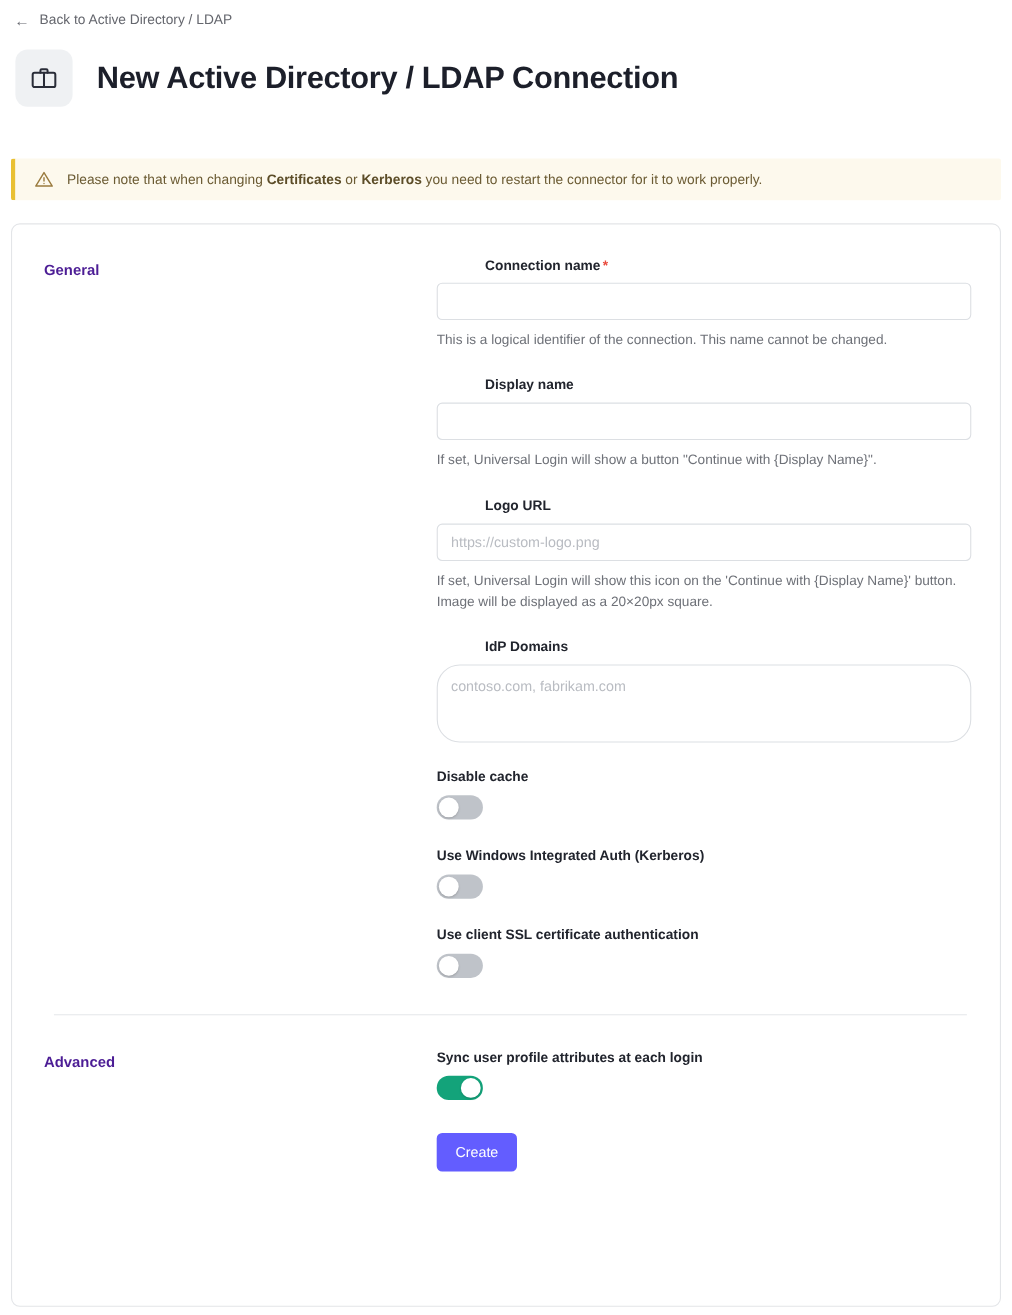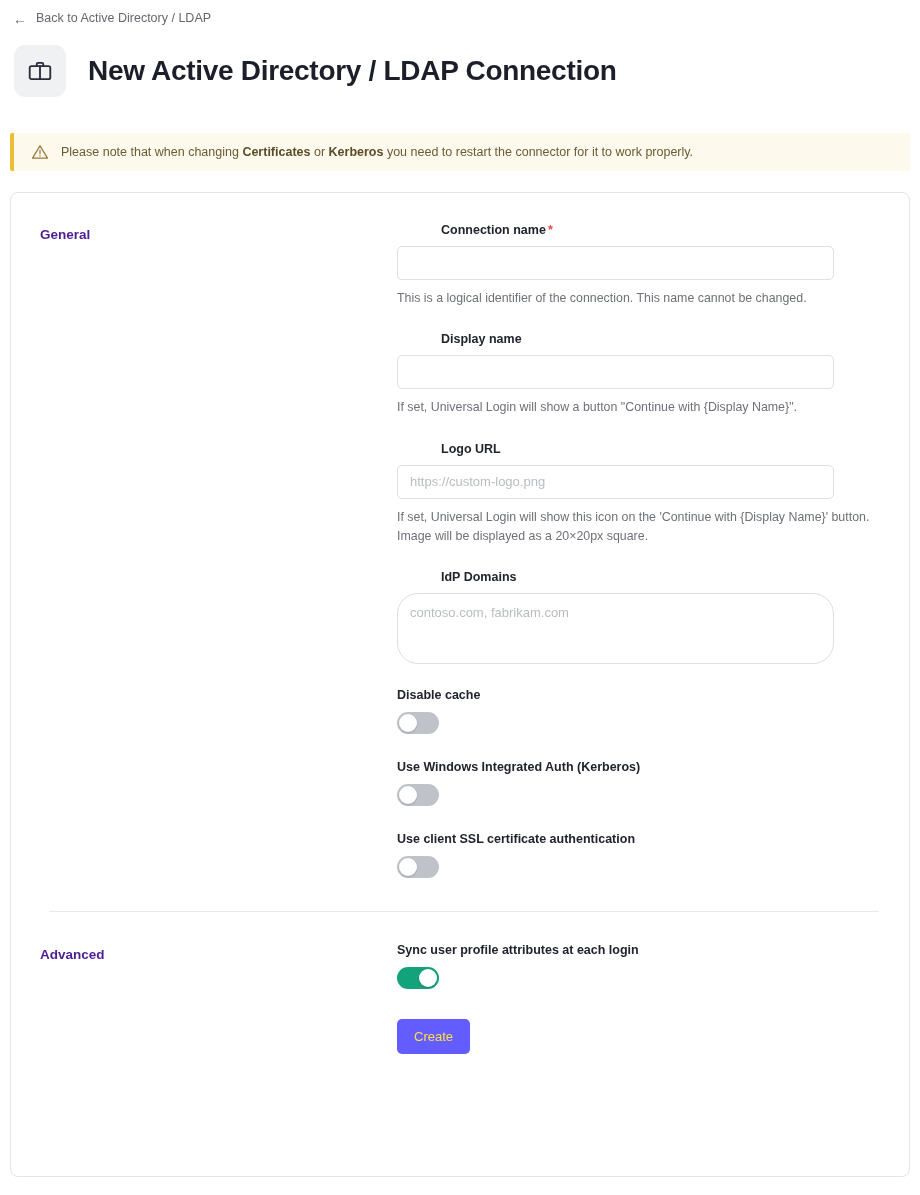--- a/index.html
+++ b/index.html
@@ -56,21 +56,21 @@
     font-size: 28px;
     font-weight: 700;
     letter-spacing: -0.3px;
     color: #1c1f2a;
     margin: 0;
     line-height: 1.1;
   }
 
   
   .banner {
-    margin: 29px 10px 0 10px;
+    margin: 40px 10px 0 10px;
     background: #fdf9ed;
     border-left: 4px solid #e9c033;
     border-radius: 2px;
     min-height: 38px;
     display: flex;
     align-items: center;
     gap: 12px;
     padding: 10px 16px 10px 17px;
   }
   .banner-text {
@@ -117,21 +117,21 @@
     font-size: 12.5px;
     font-weight: 700;
     color: #21242d;
     margin-bottom: 9px;
     display: block;
     margin-left: 44px;
   }
   .req { color: #e9493c; font-weight: 700; margin-left: 2px; }
 
   .text-input, .text-area {
-    width: 437px;
+    width: 486px;
     border: 1px solid #dcdfe3;
     border-radius: 5px;
     background: #fff;
     font-family: "Liberation Sans", sans-serif;
     font-size: 13px;
     color: #21242d;
     padding: 9px 12px;
     outline: none;
     display: block;
   }
@@ -176,21 +176,21 @@
     background: #fff;
     box-shadow: 0 1px 2px rgba(0,0,0,.18);
   }
   .switch.on { background: #13a37a; }
   .switch.on .knob { left: auto; right: 2px; }
 
   
   .btn-create {
     margin-top: 30px;
     background: #635dff;
-    color: #fde047;
+    color: #ffffff;
     border: none;
     border-radius: 5px;
     font-family: "Liberation Sans", sans-serif;
     font-size: 13px;
     font-weight: 400;
     padding: 0 17px;
     height: 35px;
     cursor: pointer;
     display: block;
   }

